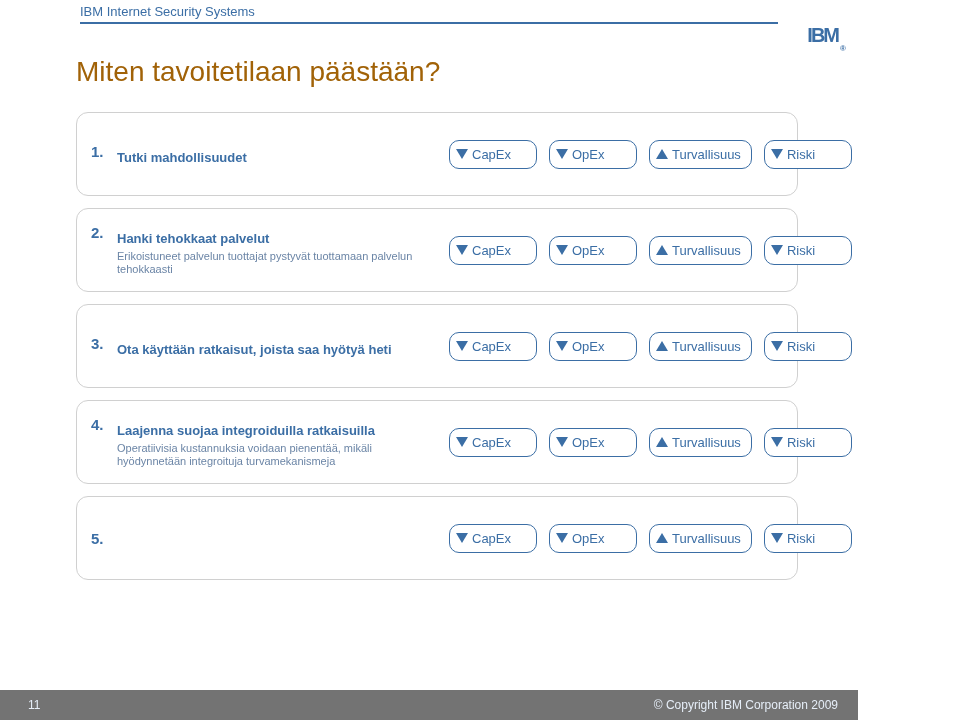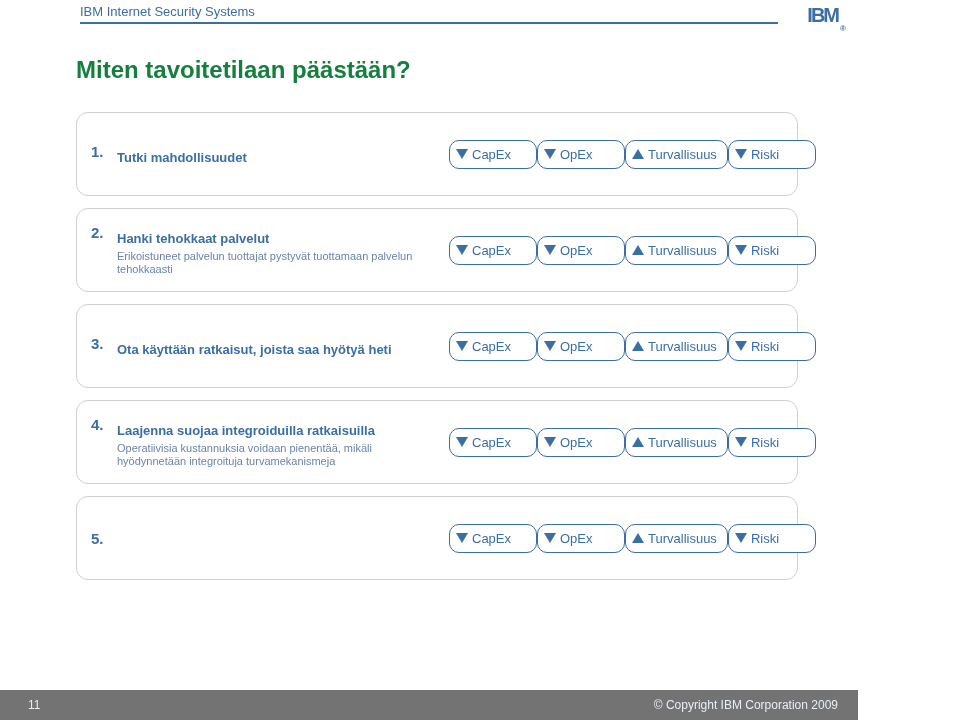--- a/index.html
+++ b/index.html
@@ -8,43 +8,43 @@
   .slide { width: 858px; height: 720px; position: relative; }
 
   
   .header {
     position: absolute; top: 0; left: 0; right: 0; height: 36px;
     display: flex; align-items: flex-start; justify-content: space-between;
     padding: 4px 20px 0 80px;
   }
   .header-text { color: #3b6ea5; font-size: 13px; }
   .header-line { position: absolute; left: 80px; right: 80px; top: 22px; height: 2px; background: #3b6ea5; }
-  .logo { font-weight: bold; letter-spacing: -2px; color: #3b6ea5; font-size: 20px; position: relative; }
+  .logo { font-weight: bold; letter-spacing: -2px; color: #3b6ea5; font-size: 20px; position: relative; margin-top: 20px; }
   .logo .stripes { display: inline-block; }
   .logo .reg { font-size: 8px; position: absolute; right: -8px; top: 20px; letter-spacing: 0; }
 
   
-  .title { position: absolute; top: 56px; left: 76px; color: #15803d; font-size: 24px; font-weight: bold; }
+  .title { position: absolute; top: 56px; left: 76px; color: #a16207; font-size: 28px; font-weight: normal; }
 
   
   .rows { position: absolute; top: 112px; left: 76px; right: 60px; display: flex; flex-direction: column; gap: 12px; }
 
   .row {
     border: 1px solid #d0d0d0; border-radius: 12px; padding: 10px 14px;
     display: flex; align-items: center; gap: 18px; background: #fff;
     min-height: 84px;
   }
 
   .row-left { flex: 0 0 340px; display: flex; gap: 10px; }
   .row-num { color: #3b6ea5; font-size: 15px; font-weight: bold; min-width: 16px; }
   .row-text { display: flex; flex-direction: column; gap: 4px; margin-top: 7px; }
   .row-headline { color: #3b6ea5; font-weight: bold; font-size: 13px; }
   .row-sub { color: #6b85a6; font-size: 11px; line-height: 1.15; }
 
-  .badges { flex: 1; display: flex; align-items: center; justify-content: flex-start; }
+  .badges { flex: 1; display: flex; gap: 12px; align-items: center; justify-content: flex-start; }
   .badge {
     border: 1px solid #3b6ea5; border-radius: 10px; color: #3b6ea5;
     font-size: 13px; padding: 6px 10px 6px 6px; display: flex; align-items: center; gap: 4px;
     background: #fff; min-width: 88px; justify-content: flex-start;
   }
   .arrow { width: 0; height: 0; display: inline-block; }
   .arrow.down { border-left: 6px solid transparent; border-right: 6px solid transparent; border-top: 10px solid #3b6ea5; }
   .arrow.up   { border-left: 6px solid transparent; border-right: 6px solid transparent; border-bottom: 10px solid #3b6ea5; }
 
   

